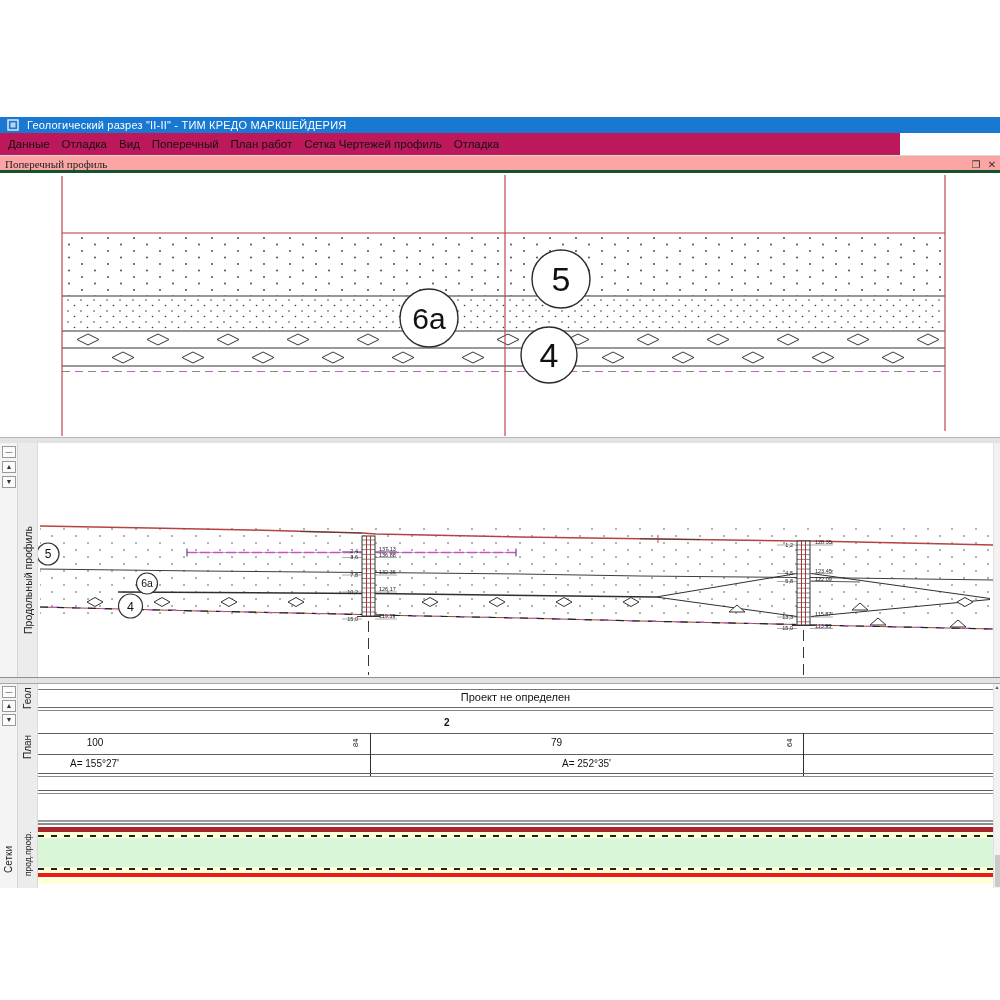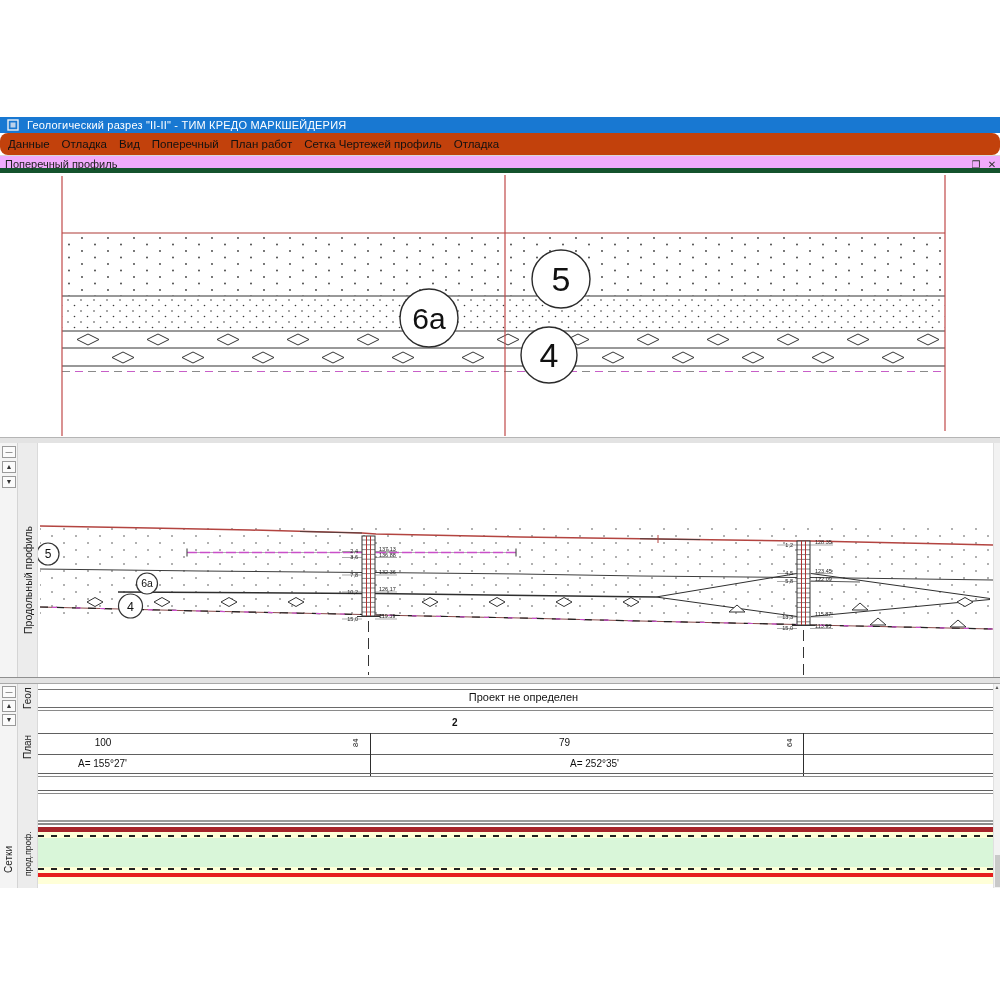--- a/index.html
+++ b/index.html
@@ -3,40 +3,40 @@
 <meta charset="utf-8">
 <style>
   html,body{margin:0;padding:0;background:#fff;}
   body{width:1000px;height:1000px;position:relative;font-family:"Liberation Sans",sans-serif;overflow:hidden;}
   .abs{position:absolute;}
   
   #titlebar{left:0;top:117px;width:1000px;height:16px;background:#1878d2;color:#fff;}
   #titlebar .t{position:absolute;left:27px;top:2px;font-size:11px;white-space:nowrap;letter-spacing:.2px;}
   #appicon{position:absolute;left:7px;top:2px;width:12px;height:12px;}
   
-  #menubar{left:0;top:133px;width:1000px;height:22px;background:#c2410c;display:flex;align-items:center;border-radius:8px;}
+  #menubar{left:0;top:133px;width:900px;height:22px;background:#be185d;display:flex;align-items:center;}
   #menubar span{font-size:11.5px;color:#111;padding:0 6px;white-space:nowrap;}
   #menubar span:first-child{margin-left:2px;}
   
-  #pheader{left:0;top:155px;width:1000px;height:18px;background:#f0abfc;border-top:1px solid #d8d8d8;border-bottom:5px solid #14532d;box-sizing:border-box;}
+  #pheader{left:0;top:155px;width:1000px;height:18px;background:#fca5a5;border-top:1px solid #d8d8d8;border-bottom:3px solid #14532d;box-sizing:border-box;font-family:Liberation Serif, serif;}
   #pheader .t{position:absolute;left:5px;top:2px;font-size:11px;color:#222;}
   #pheader .ic{position:absolute;top:2px;width:14px;height:13px;text-align:center;font-size:10px;color:#333;line-height:13px;cursor:default;}
   
   .splitter{left:0;width:1000px;background:#e3e3e3;}
   #split1{top:437px;height:6px;border-top:1px solid #b5b5b5;box-sizing:border-box;}
   #split2{top:677px;height:7px;border-top:1px solid #8f8f8f;border-bottom:1px solid #a8a8a8;box-sizing:border-box;}
   
   .sidebar{width:18px;background:#f4f4f4;border-right:1px solid #d4d4d4;box-sizing:border-box;}
   .margincol{width:20px;background:#ececec;border-right:1px solid #dadada;box-sizing:border-box;}
   .pbtn{position:absolute;left:2px;width:14px;height:12px;background:#fbfbfb;border:1px solid #9a9a9a;box-sizing:border-box;font-size:7px;line-height:10px;text-align:center;color:#333;}
   .vtext{writing-mode:vertical-rl;transform:rotate(180deg);display:flex;align-items:center;justify-content:center;color:#222;}
   
   .hline{position:absolute;left:38px;width:955px;height:1px;background:#606060;}
   .vline{position:absolute;width:1px;background:#2e2e2e;}
-  .cell{position:absolute;font-size:10px;color:#111;white-space:nowrap;margin-left:8px;}
+  .cell{position:absolute;font-size:10px;color:#111;white-space:nowrap;}
   .dashedline{position:absolute;height:2px;background:repeating-linear-gradient(90deg,#222 0 6px,transparent 6px 13px);}
   .band{position:absolute;left:38px;width:955px;}
   
   .scrollstrip{background:#f2f2f2;border-left:1px solid #e0e0e0;box-sizing:border-box;}
   svg{display:block;}
   svg text{font-family:"Liberation Sans",sans-serif;}
 </style>
 </head>
 <body>
 

